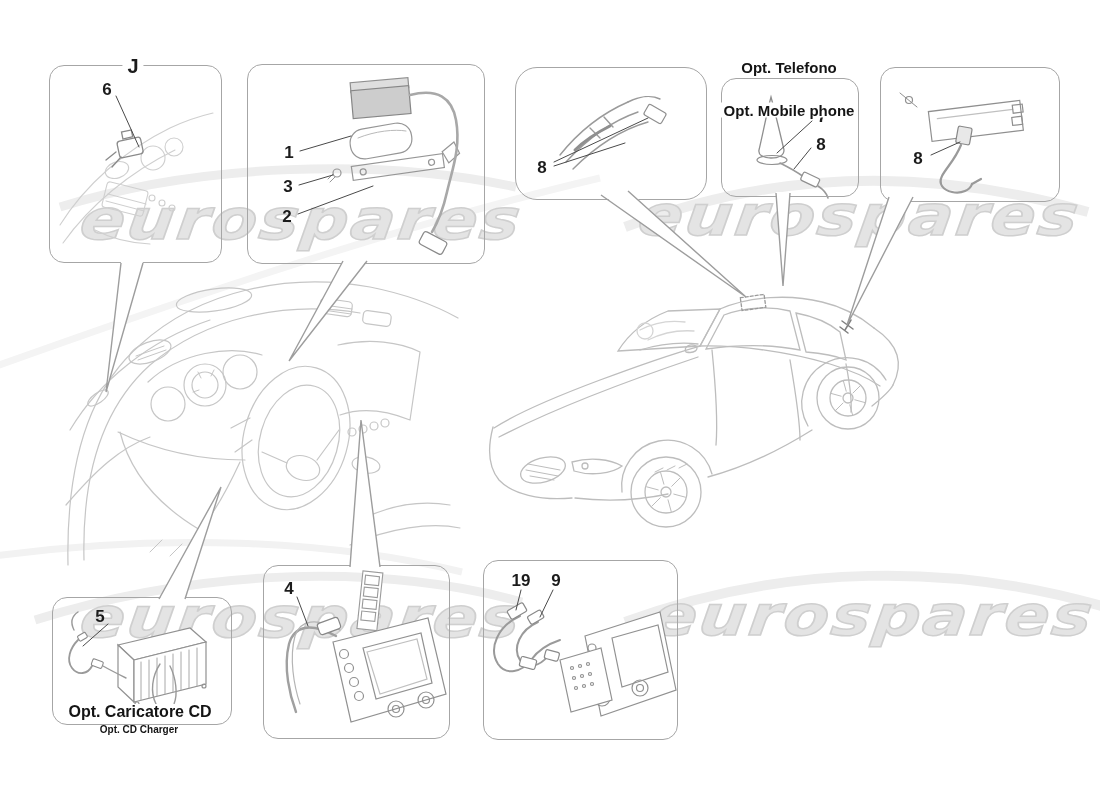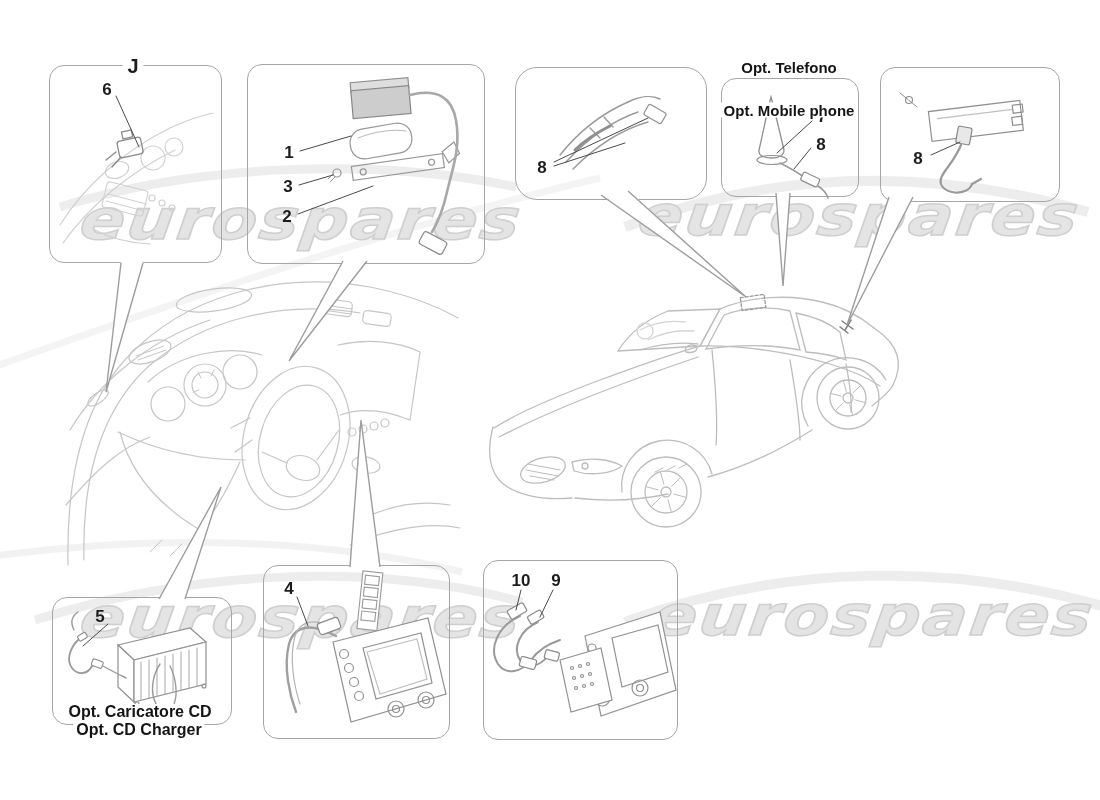--- a/index.html
+++ b/index.html
@@ -54,21 +54,21 @@
   #lbl-7{left:822px;top:116px;}
   #lbl-8p{left:821px;top:144px;}
   #lbl-8r{left:918px;top:158px;}
   #lbl-5{left:100px;top:616px;}
   #lbl-4{left:289px;top:588px;}
   #lbl-10{left:521px;top:580px;}
   #lbl-9{left:556px;top:580px;}
   #cap-ph1{left:789px;top:67px;}
   #cap-ph2{left:789px;top:82px;margin-top:28px;}
   #cap-cd1{left:140px;top:712px;font-size:16px;}
-  #cap-cd2{left:139px;top:730px;font-size:16px;}
+  #cap-cd2{left:139px;top:730px;font-size:10px;}
 </style>
 </head>
 <body>
 
 <svg id="swoosh-layer" class="layer" width="1100" height="800" viewBox="0 0 1100 800">
   <path d="M 60,207 C 200,163 380,158 516,187" stroke="#ededed" stroke-width="9" fill="none"></path>
   <path d="M 625,227 C 780,168 935,168 1088,212" stroke="#ededed" stroke-width="10" fill="none"></path>
   <path d="M 35,620 C 200,568 380,563 522,602" stroke="#ededed" stroke-width="9" fill="none"></path>
   <path d="M 625,622 C 785,563 955,563 1105,607" stroke="#ededed" stroke-width="10" fill="none"></path>
   <path d="M -20,558 C 160,532 330,540 462,572" stroke="#f2f2f2" stroke-width="7" fill="none"></path>
@@ -377,19 +377,19 @@
 <div class="lbl" id="lbl-6">6</div>
 <div class="lbl" id="lbl-1">1</div>
 <div class="lbl" id="lbl-3">3</div>
 <div class="lbl" id="lbl-2">2</div>
 <div class="lbl" id="lbl-8m">8</div>
 <div class="lbl" id="lbl-7">7</div>
 <div class="lbl" id="lbl-8p">8</div>
 <div class="lbl" id="lbl-8r">8</div>
 <div class="lbl" id="lbl-5">5</div>
 <div class="lbl" id="lbl-4">4</div>
-<div class="lbl" id="lbl-10">10</div>
+<div class="lbl" id="lbl-10">19</div>
 <div class="lbl" id="lbl-9">9</div>
 
 <div class="cap" id="cap-ph1">Opt. Telefono</div>
 <div class="cap" id="cap-ph2">Opt. Mobile phone</div>
 <div class="cap" id="cap-cd1">Opt. Caricatore CD</div>
 <div class="cap" id="cap-cd2">Opt. CD Charger</div>
 
 </body></html>

